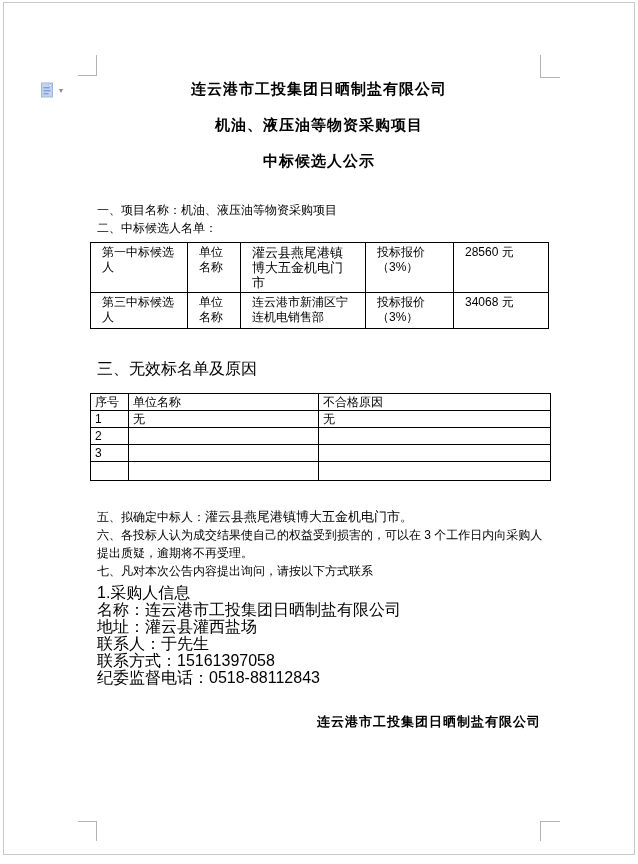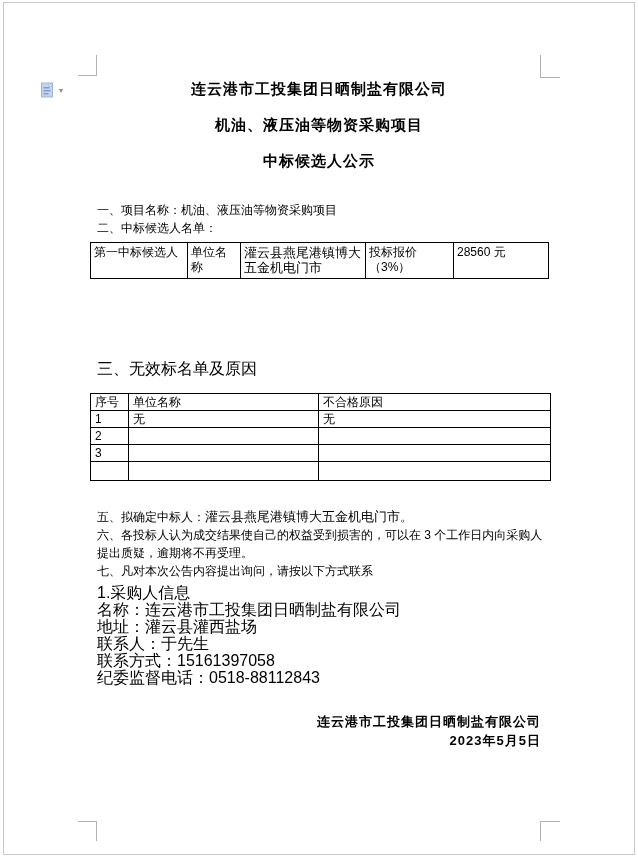--- a/index.html
+++ b/index.html
@@ -52,21 +52,21 @@
     font-size: 12px; line-height: 18px;
   }
 
   table.doc-table {
     position: absolute; border-collapse: collapse; table-layout: fixed;
     font-size: 12px; background: #ffffff;
   }
   table.t1 { left: 90px; top: 242px; width: 458px; }
   .t1 td {
     border: 1px solid #000; vertical-align: top;
-    padding: 2px 3px; height: 31px; line-height: 15px;
+    padding: 2px 11px; height: 31px; line-height: 15px;
     overflow: hidden; word-break: break-all;
   }
   .name-serif { font-family: "DejaVu Serif", serif; font-size: 13px; margin-top: 44px; }
 
   .h3 { position: absolute; left: 97px; top: 359px; font-size: 16px; }
 
   table.t2 { left: 90px; top: 393px; width: 460px; }
   .t2 td {
     border: 1px solid #000; vertical-align: top;
     padding: 1px 4px; height: 14px; line-height: 14px;
@@ -131,20 +131,27 @@
       <col style="width:95px">
   </colgroup>
   <tbody>
     <tr>
       <td>第一中标候选人</td>
       <td>单位名称</td>
       <td class="name-serif">灌云县燕尾港镇博大五金机电门市</td>
       <td>投标报价（3%）</td>
       <td>28560 元</td>
     </tr>
+    <tr>
+      <td>第三中标候选人</td>
+      <td>单位名称</td>
+      <td>连云港市新浦区宁连机电销售部</td>
+      <td>投标报价（3%）</td>
+      <td>34068 元</td>
+    </tr>
   </tbody>
 </table>
 
 <div class="h3">三、无效标名单及原因</div>
 
 <table class="doc-table t2">
   <colgroup>
     <col style="width:38px">
       <col style="width:190px">
       <col style="width:232px">
@@ -190,14 +197,13 @@
   <div>1.采购人信息</div>
   <div>名称：连云港市工投集团日晒制盐有限公司</div>
   <div>地址：灌云县灌西盐场</div>
   <div>联系人：于先生</div>
   <div>联系方式：15161397058</div>
   <div>纪委监督电话：0518-88112843</div>
 </div>
 
 <div class="signature">
   <div>连云港市工投集团日晒制盐有限公司</div>
-  <div>2023年5月5日</div>
 </div>
 
 </body></html>

